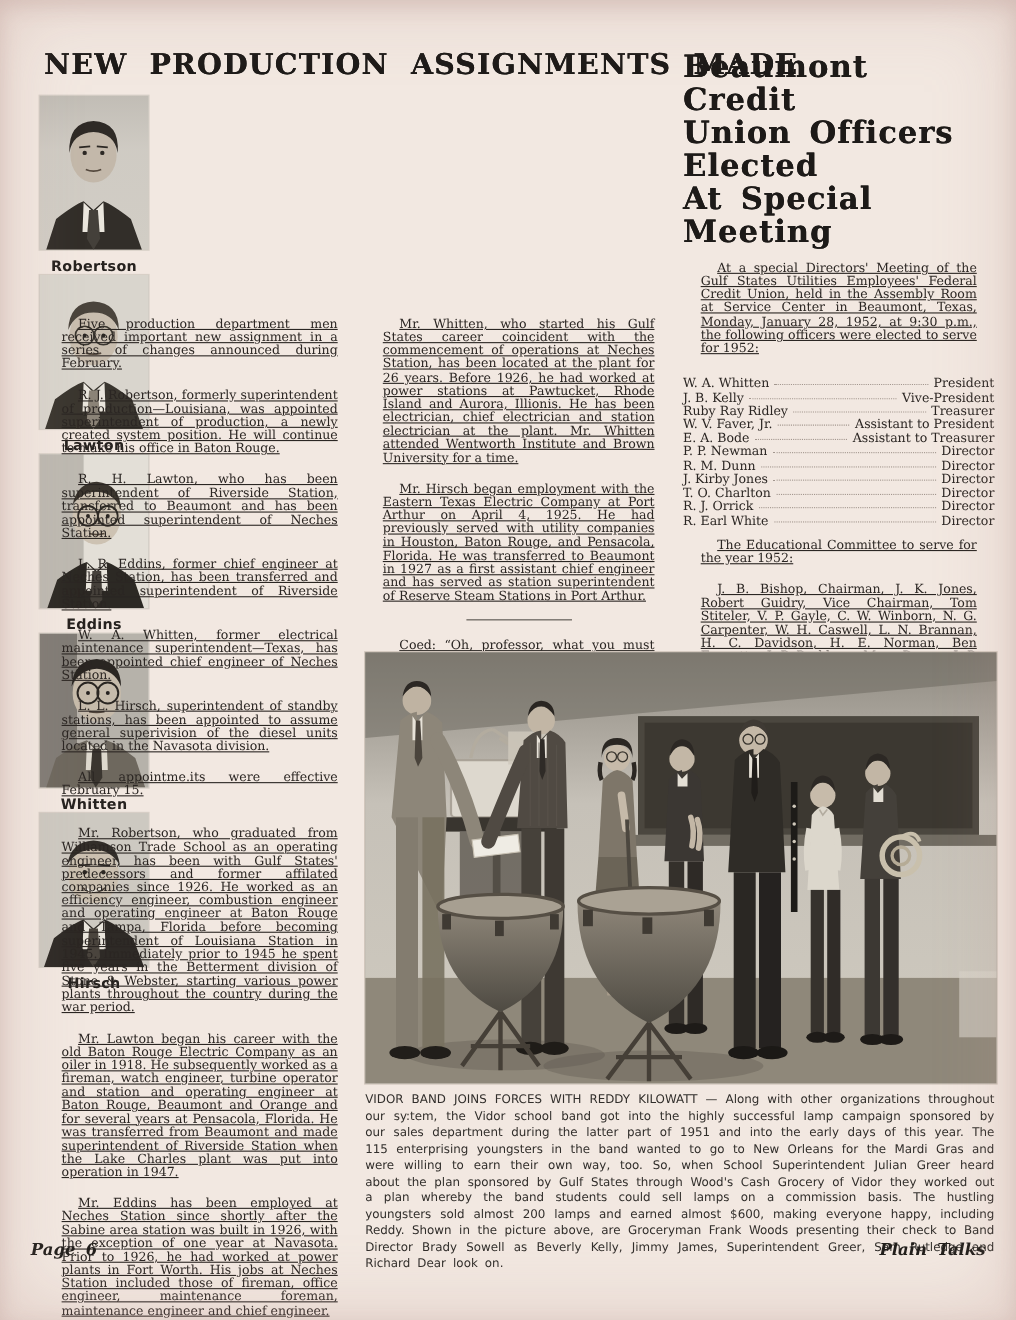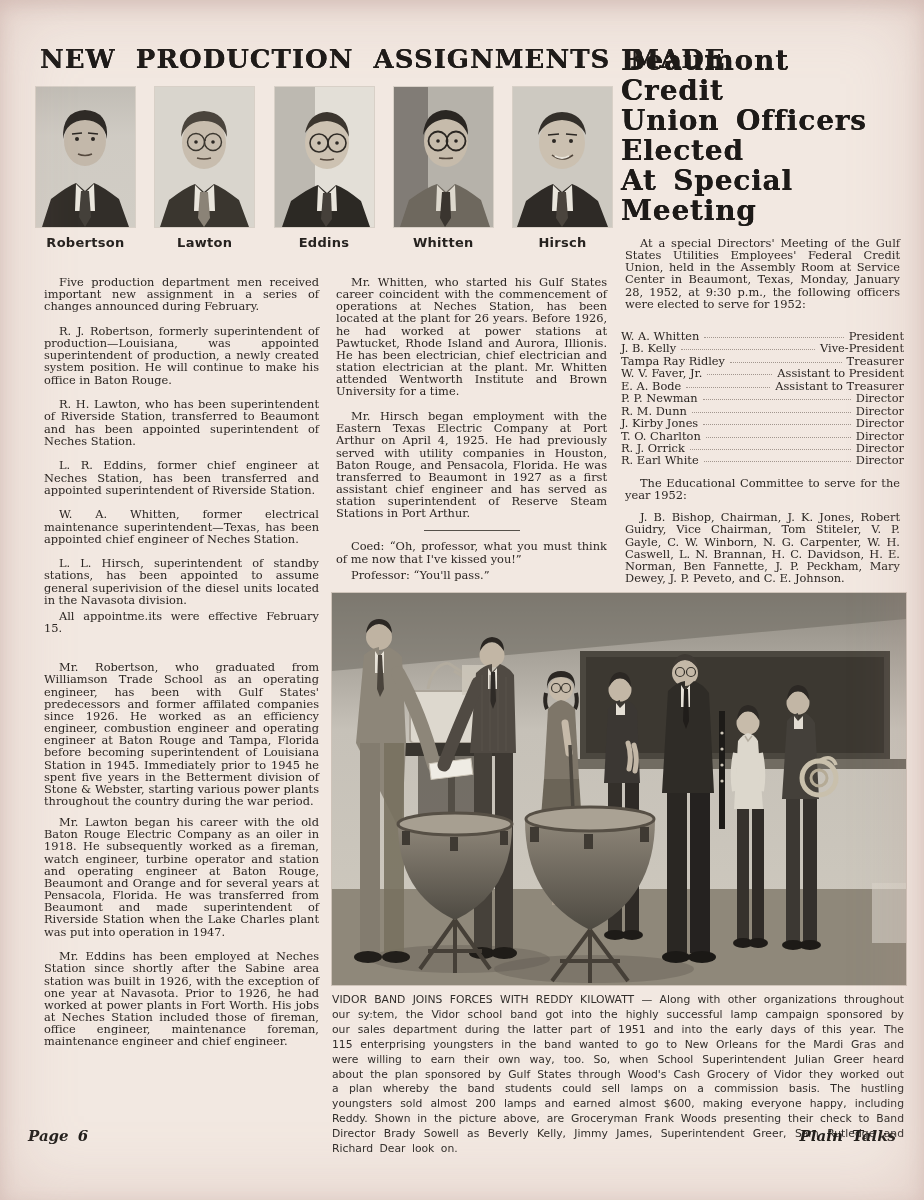--- a/index.html
+++ b/index.html
@@ -13,32 +13,32 @@
     content:"";position:absolute;inset:0;pointer-events:none;
     box-shadow:inset 0 0 70px rgba(190,150,140,.35), inset 0 6px 18px rgba(160,120,115,.25);
   }
   
   .headline{
     position:absolute;left:40px;top:44px;width:570px;
     font-size:26px;font-weight:bold;letter-spacing:1px;word-spacing:10px;
     color:#1d1a18;white-space:nowrap;
     text-shadow:0 0 .6px #1d1a18;
   }
-  .photo-row{position:absolute;left:36px;top:87px;width:576px;display:flex;justify-content:space-between;}
+  .photo-row{position:absolute;left:36px;top:87px;width:576px;display:flex;justify-content:space-between;flex-direction:column;}
   .portrait-cell{width:99px;}
   .portrait-frame{width:99px;height:140px;background:#cac6bf;box-shadow:0 0 0 1px #d8d0c7;}
   .portrait-frame svg{display:block;}
   .portrait-name{
     margin-top:8px;text-align:center;
     font-family:"DejaVu Sans","Liberation Sans",sans-serif;
     font-weight:bold;font-size:13px;color:#26221f;letter-spacing:.3px;
   }
   
   .col{position:absolute;text-align:justify;}
-  .col p{margin:4px;text-indent:15px;font-size:11.4px;line-height:12.15px;}
+  .col p{margin:16px;text-indent:15px;font-size:11.4px;line-height:12.15px;text-decoration:underline;}
   .col p + p{margin-top:12.5px;}
   p.gap-xl{margin-top:27px !important;}
   .col-left{left:40px;top:272px;width:283px;}
   .col-mid{left:332px;top:272px;width:279px;}
   .col-right{left:621px;top:46px;width:283px;}
   .joke-divider{width:96px;border:0;border-top:1.2px solid #55504a;margin:11px auto 9px auto;}
   .joke p + p{margin-top:0;}
   
   .right-title{
     font-size:28px;font-weight:bold;line-height:30px;letter-spacing:.8px;word-spacing:6px;
@@ -210,21 +210,21 @@
           <span class="officer-name">W. A. Whitten</span>
           <span class="officer-leader"></span>
           <span class="officer-title">President</span>
         </div>
       <div class="officer-row">
           <span class="officer-name">J. B. Kelly</span>
           <span class="officer-leader"></span>
           <span class="officer-title">Vive-President</span>
         </div>
       <div class="officer-row">
-          <span class="officer-name">Tampa Ray Ridley</span>
+          <span class="officer-name">Ruby Ray Ridley</span>
           <span class="officer-leader"></span>
           <span class="officer-title">Treasurer</span>
         </div>
       <div class="officer-row">
           <span class="officer-name">W. V. Faver, Jr.</span>
           <span class="officer-leader"></span>
           <span class="officer-title">Assistant to President</span>
         </div>
       <div class="officer-row">
           <span class="officer-name">E. A. Bode</span>

